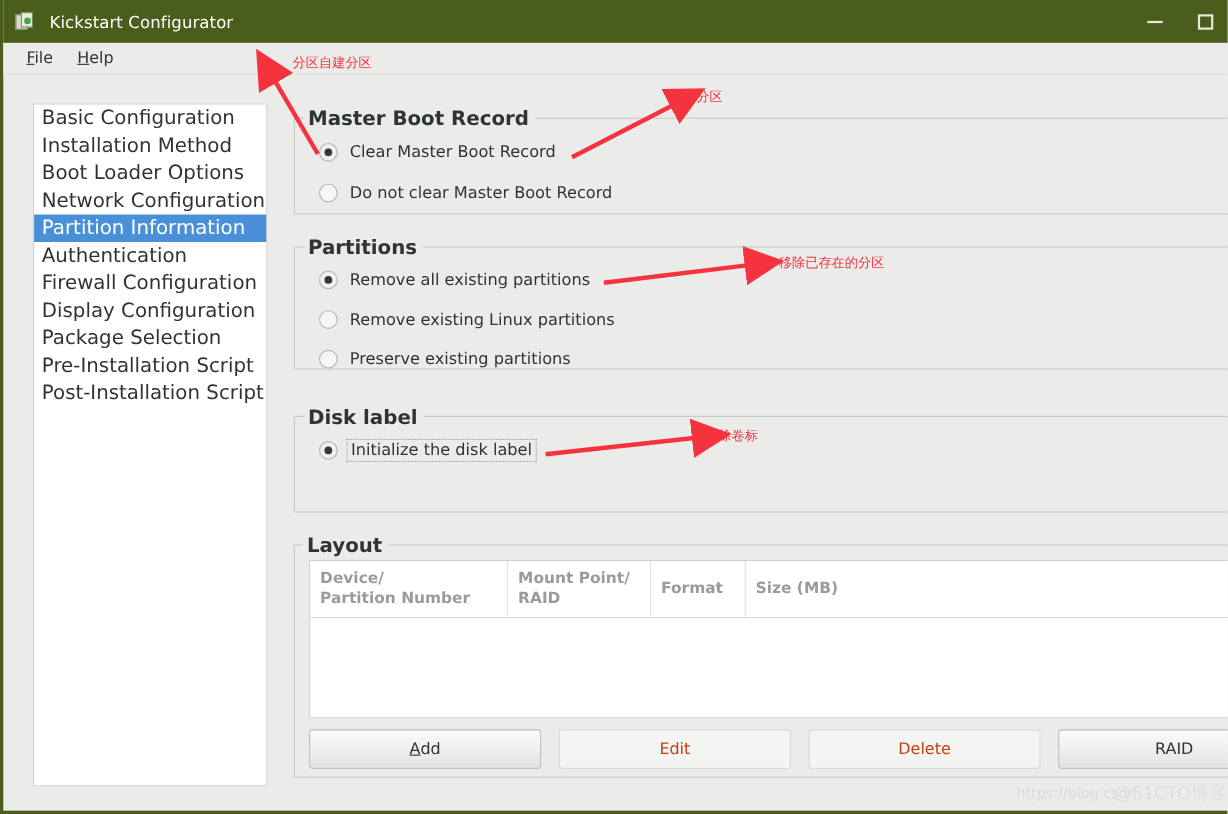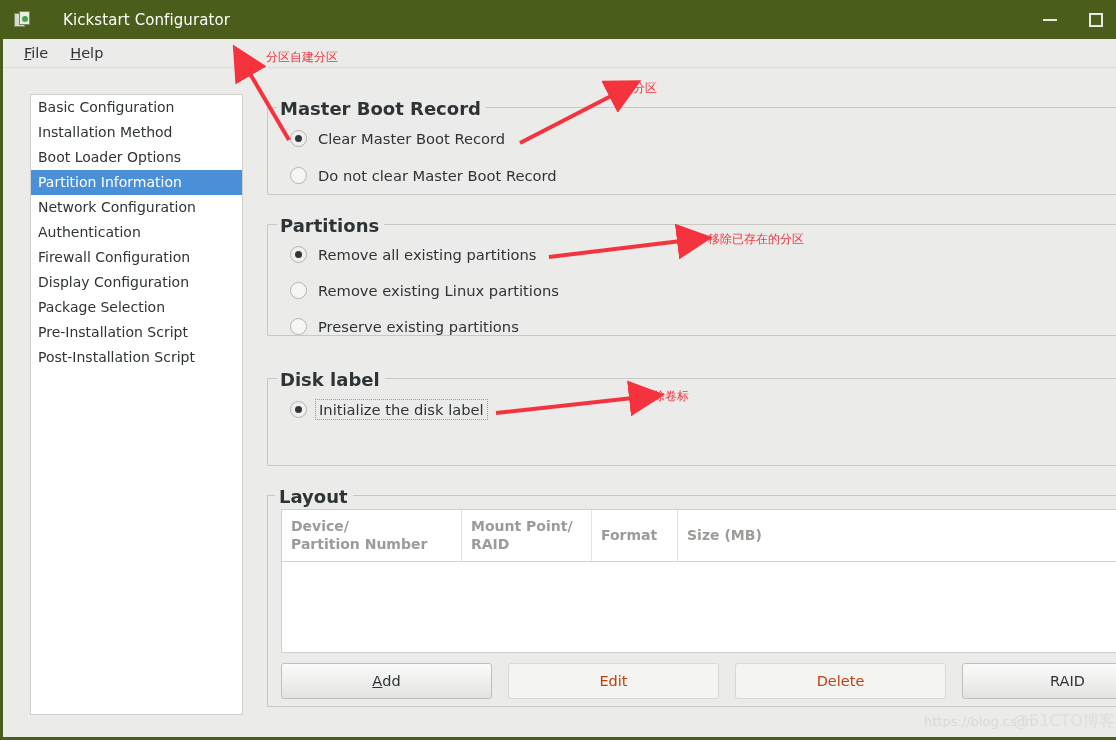--- a/index.html
+++ b/index.html
@@ -35,21 +35,21 @@
     background: #d6dccb; border: 1px solid #7d8a66;
   }
   .title-icon .pg1 { left: 0; top: 3px; }
   .title-icon .pg2 { left: 5px; top: 1px; background: #e9eee0; }
   .title-icon .dot {
     position: absolute; left: 8px; top: 6px;
     width: 6px; height: 6px; border-radius: 50%;
     background: #3fa64a;
   }
   .title-text {
-    margin-left: 29px;
+    margin-left: 11px;
     color: #ffffff;
     font-size: 15px;
     letter-spacing: .1px;
   }
   .win-controls {
     position: absolute; right: 0; top: 0; height: 39px;
     display: flex; align-items: center;
   }
   .win-btn {
     width: 46px; height: 39px;
@@ -81,21 +81,21 @@
   
   .sidebar {
     position: absolute; left: 27px; top: 94px;
     width: 213px; height: 621px;
     background: #ffffff;
     border: 1px solid #cfcfcb;
   }
   .side-item {
     height: 25px; line-height: 25px;
     padding-left: 7px;
-    font-size: 14px;
+    font-size: 18px;
     color: #2e3436;
     white-space: nowrap;
   }
   .side-item.sel {
     background: #4a90d9;
     color: #ffffff;
   }
 
   
   .content {
@@ -254,22 +254,22 @@
 
   <div class="menubar">
     <div class="menu-item"><span class="mn">F</span><span>ile</span></div>
     <div class="menu-item"><span class="mn">H</span><span>elp</span></div>
   </div>
 
   <div class="sidebar">
     <div class="side-item">Basic Configuration</div>
     <div class="side-item">Installation Method</div>
     <div class="side-item">Boot Loader Options</div>
+    <div class="side-item">Network Configuration</div>
     <div class="side-item sel">Partition Information</div>
-    <div class="side-item">Network Configuration</div>
     <div class="side-item">Authentication</div>
     <div class="side-item">Firewall Configuration</div>
     <div class="side-item">Display Configuration</div>
     <div class="side-item">Package Selection</div>
     <div class="side-item">Pre-Installation Script</div>
     <div class="side-item">Post-Installation Script</div>
   </div>
 
   <div class="content">
 

